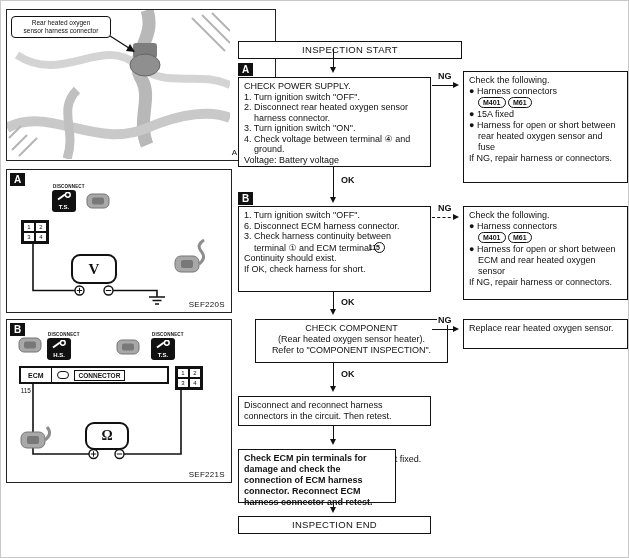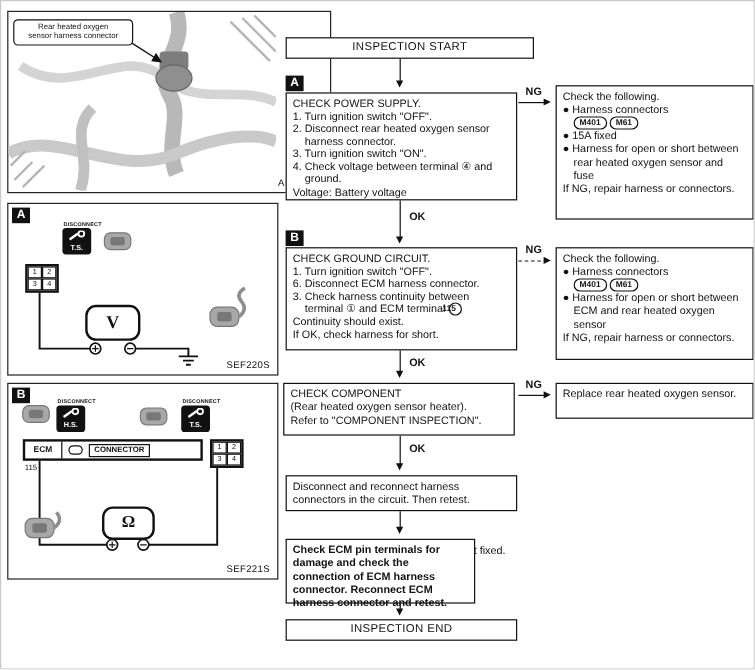--- a/index.html
+++ b/index.html
@@ -181,21 +181,21 @@
     <div class="pin-grid" style="left:168px; top:46px;">
       <span class="pin">1</span>
       <span class="pin">2</span>
       <span class="pin">3</span>
       <span class="pin">4</span>
     </div>
     <div class="meter" style="left:78px; top:102px; width:44px; height:28px; font-size:14px;">Ω</div>
     <div class="caption">SEF221S</div>
   </div>
 
-  <div class="fbox term" style="left:237px; top:30px; width:207px; height:18px;">INSPECTION START</div>
+  <div class="fbox term" style="left:237px; top:40px; width:224px; height:18px;">INSPECTION START</div>
 
   <div class="varrow" style="left:332px; top:48px; height:21px;"></div>
 
   <div class="badge" style="left:237px; top:62px;">A</div>
   <div class="fbox" style="left:237px; top:76px; width:193px; height:90px;">
     <div class="bold">CHECK POWER SUPPLY.</div>
     <div class="num">1. Turn ignition switch "OFF".</div>
     <div class="num">2. Disconnect rear heated oxygen sensor harness connector.</div>
     <div class="num">3. Turn ignition switch "ON".</div>
     <div class="num">4. Check voltage between terminal ④ and ground.</div>
@@ -214,21 +214,20 @@
     <div class="bul">● 15A fixed</div>
     <div class="bul">● Harness for open or short between rear heated oxygen sensor and fuse</div>
     <div>If NG, repair harness or connectors.</div>
   </div>
 
   <div class="flow-label" style="left:339px; top:174px;">OK</div>
   <div class="varrow" style="left:332px; top:166px; height:33px;"></div>
 
   <div class="badge" style="left:237px; top:191px;">B</div>
   <div class="fbox" style="left:237px; top:205px; width:193px; height:86px;">
-    <div class="bold">CHECK GROUND CIRCUIT.</div>
     <div class="num">1. Turn ignition switch "OFF".</div>
     <div class="num">6. Disconnect ECM harness connector.</div>
     <div class="num"><span>3. Check harness continuity between terminal ① and ECM terminal</span> <span class="oval">115</span></div>
     <div class="bold">Continuity should exist.</div>
     <div>If OK, check harness for short.</div>
   </div>
 
   <div class="flow-label" style="left:436px; top:202px;">NG</div>
   <div class="harrow dashed" style="left:431px; top:216px; width:24px;"></div>
   <div class="fbox tall" style="left:462px; top:205px; width:165px; height:94px;">
@@ -238,21 +237,21 @@
       <span class="oval">M401</span>
       <span class="oval">M61</span>
     </div>
     <div class="bul">● Harness for open or short between ECM and rear heated oxygen sensor</div>
     <div>If NG, repair harness or connectors.</div>
   </div>
 
   <div class="flow-label" style="left:339px; top:296px;">OK</div>
   <div class="varrow" style="left:332px; top:291px; height:20px;"></div>
 
-  <div class="fbox tall" style="left:235px; top:318px; width:193px; height:44px;">
+  <div class="fbox tall" style="left:254px; top:318px; width:193px; height:44px;text-align:center;">
     <div>CHECK COMPONENT</div>
     <div>(Rear heated oxygen sensor heater).</div>
     <div>Refer to "COMPONENT INSPECTION".</div>
   </div>
 
   <div class="flow-label" style="left:436px; top:314px;">NG</div>
   <div class="harrow" style="left:431px; top:328px; width:24px;"></div>
   <div class="fbox tall" style="left:462px; top:318px; width:165px; height:30px;">Replace rear heated oxygen sensor.</div>
 
   <div class="flow-label" style="left:339px; top:368px;">OK</div>

